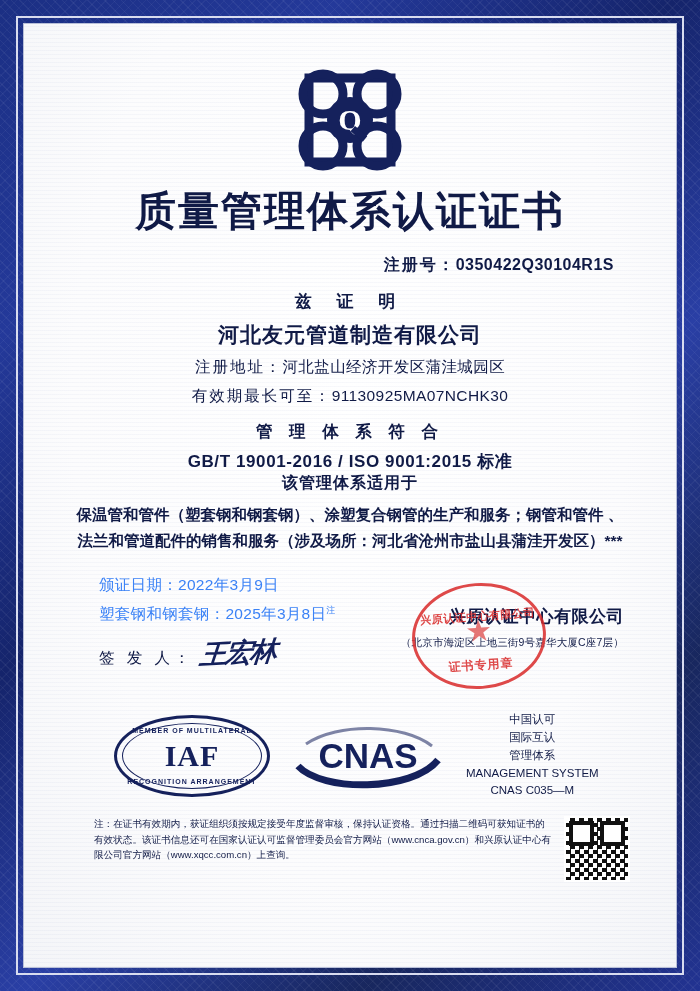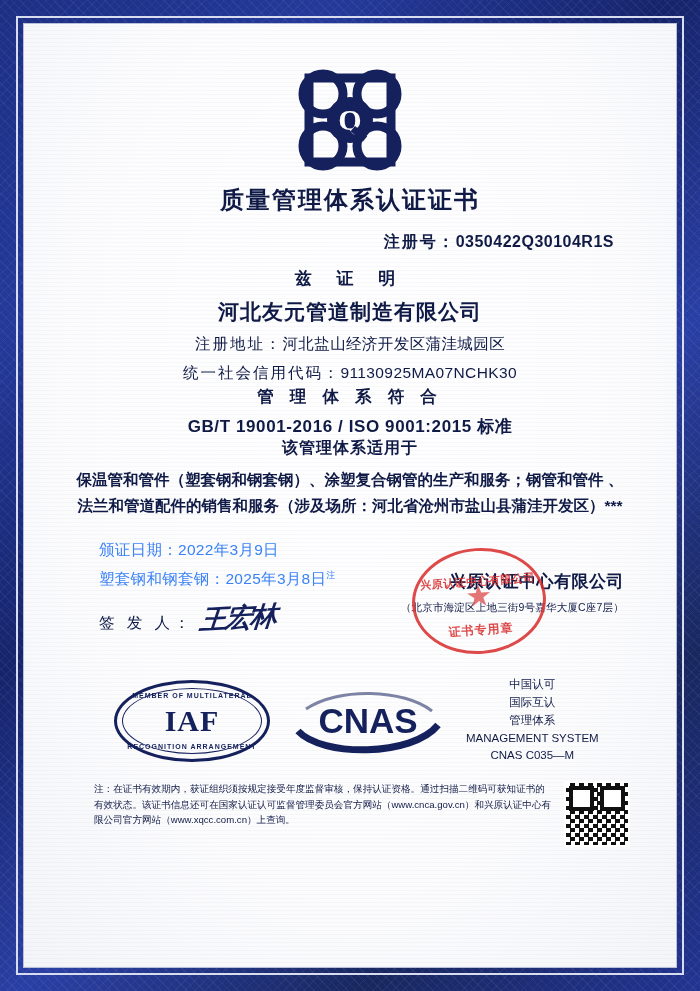--- a/index.html
+++ b/index.html
@@ -77,21 +77,21 @@
     display: flex;
     justify-content: center;
     margin-top: 18px;
     margin-bottom: 8px;
   }
 
   
   .title {
     font-family: "Liberation Serif", serif;
     font-weight: bold;
-    font-size: 24px;
+    font-size: 41px;
     letter-spacing: 2px;
     color: #101a46;
     margin-top: 6px;
   }
 
   .reg-line {
     margin-top: 16px;
     text-align: right;
     padding-right: 22px;
     font-size: 16px;
@@ -117,26 +117,25 @@
   }
   .kv {
     margin-top: 8px;
     font-size: 15.5px;
     color: #101a46;
     letter-spacing: 0.4px;
   }
   .kv .k { letter-spacing: 2px; }
 
   .sys-head {
-    margin-top: 2px;
+    margin-top: 14px;
     font-size: 16.5px;
     font-weight: bold;
     letter-spacing: 6px;
     color: #101a46;
-    font-family: Liberation Serif, serif;
   }
   .standard {
     margin-top: 7px;
     font-size: 17px;
     font-weight: bold;
     letter-spacing: 0.6px;
     color: #101a46;
   }
   .scope-head {
     margin-top: 0;
@@ -394,21 +393,21 @@
           <span class="lbl">注册号：</span><span>0350422Q30104R1S</span>
         </div>
 
         <div class="zheng">兹 证 明</div>
         <div class="company">河北友元管道制造有限公司</div>
 
         <div class="kv">
           <span class="k">注册地址：</span><span>河北盐山经济开发区蒲洼城园区</span>
         </div>
         <div class="kv">
-          <span class="k">统一社会信用代码：</span><span>91130925MA07NCHK30</span>
+          <span class="k">有效期最长可至：</span><span>91130925MA07NCHK30</span>
         </div>
 
         <div class="sys-head">管 理 体 系 符 合</div>
         <div class="standard">GB/T 19001-2016 / ISO 9001:2015 标准</div>
 
         <div class="scope-head">该管理体系适用于</div>
         <div class="scope-body">保温管和管件（塑套钢和钢套钢）、涂塑复合钢管的生产和服务；钢管和管件 、法兰和管道配件的销售和服务（涉及场所：河北省沧州市盐山县蒲洼开发区）***</div>
 
         <div class="lower">
           <div class="date-line">

